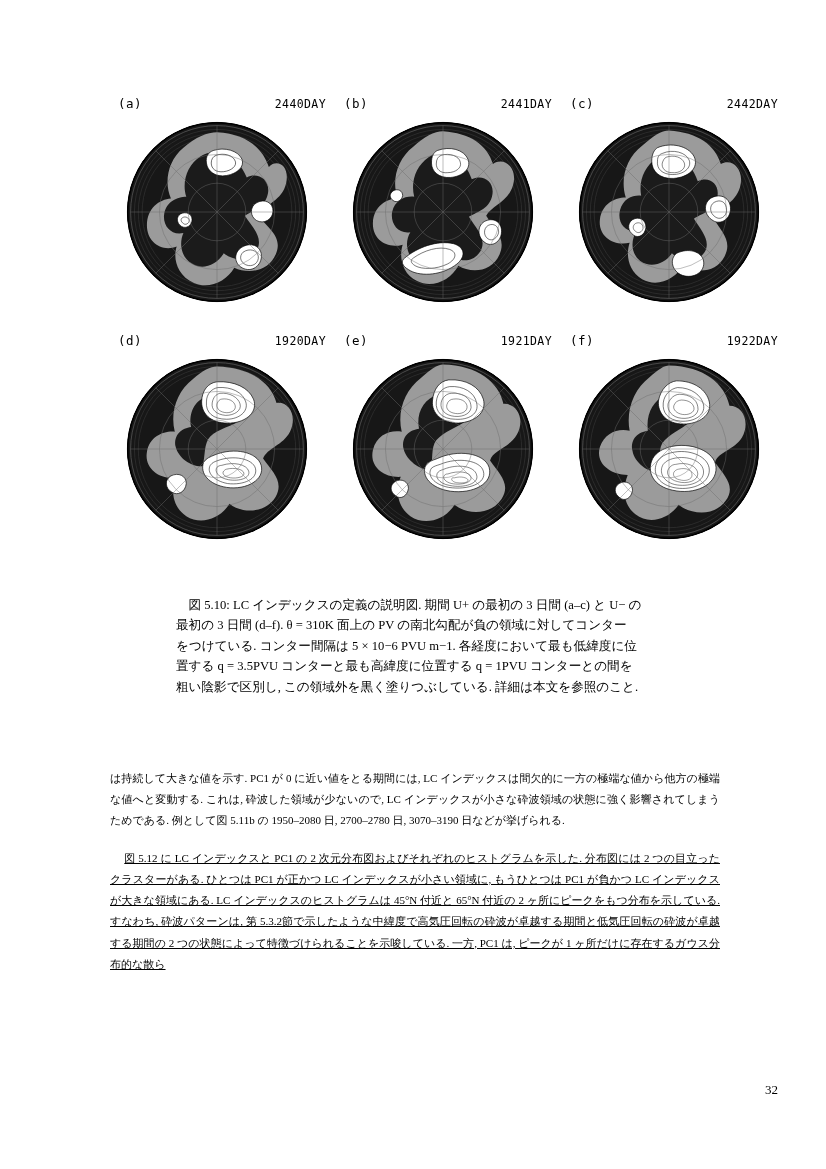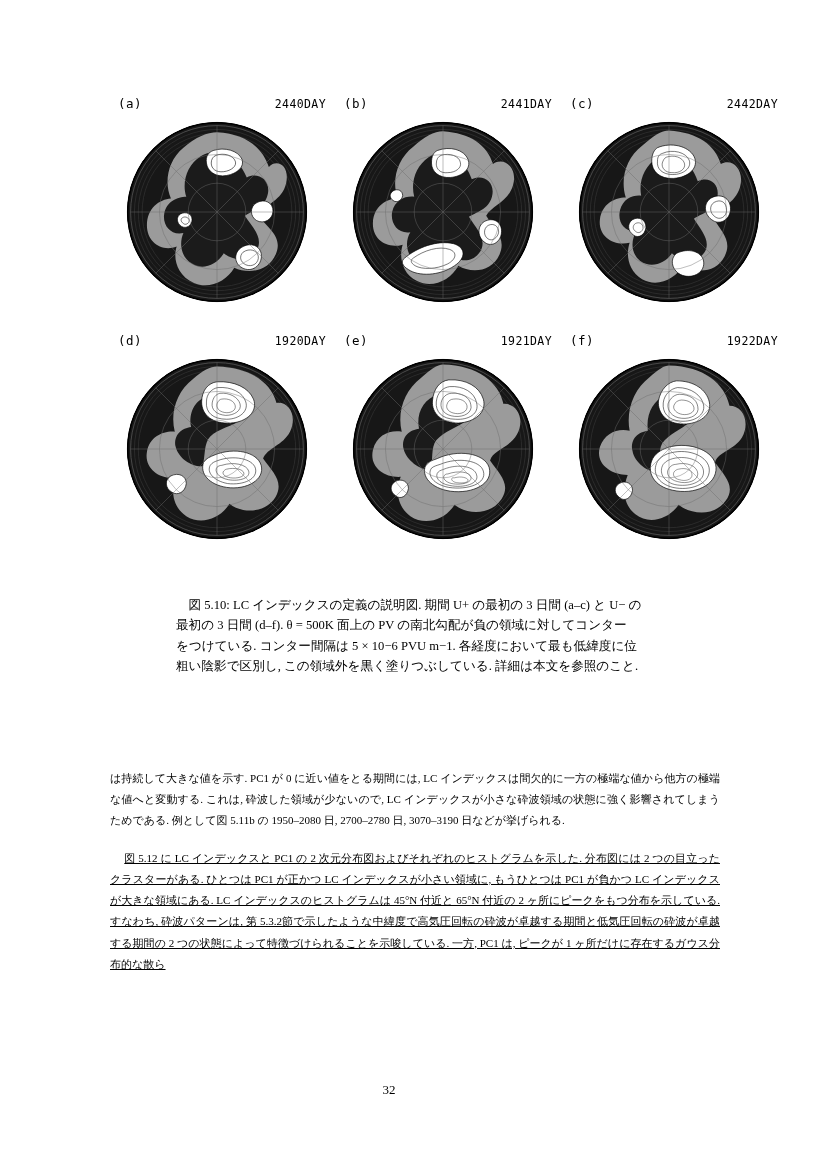--- a/index.html
+++ b/index.html
@@ -100,21 +100,21 @@
   .body-text p.indent {
     text-indent: 1.3em;
     margin-top: 16px;
     text-decoration: underline;
   }
   .pagenum {
     position: absolute;
     left: 0;
     top: 1082px;
     width: 778px;
-    text-align: center;
+    text-align: right;
     font-size: 13px;
   }
 </style>
 </head>
 <body>
 
 <div class="page">
 
   <div class="figure-block">
 
@@ -383,22 +383,23 @@
               <circle cx="100" cy="100" r="93" fill="none" stroke="#000000" stroke-width="1.6"></circle>
             </g>
           </svg>
         </div>
       </div>
     </div>
   </div>
 
   <div class="caption">
     <p class="caption-l1">図 5.10: LC インデックスの定義の説明図. 期間 U+ の最初の 3 日間 (a–c) と U− の</p>
-    <p>最初の 3 日間 (d–f). θ = 500K 面上の PV の南北勾配が負の領域に対してコンター</p>
+    <p>最初の 3 日間 (d–f). θ = 310K 面上の PV の南北勾配が負の領域に対してコンター</p>
     <p>をつけている. コンター間隔は 5 × 10−6 PVU m−1. 各経度において最も低緯度に位</p>
+    <p>置する q = 3.5PVU コンターと最も高緯度に位置する q = 1PVU コンターとの間を</p>
     <p>粗い陰影で区別し, この領域外を黒く塗りつぶしている. 詳細は本文を参照のこと.</p>
   </div>
 
   <div class="body-text">
     <p>は持続して大きな値を示す. PC1 が 0 に近い値をとる期間には, LC インデックスは間欠的に一方の極端な値から他方の極端な値へと変動する. これは, 砕波した領域が少ないので, LC インデックスが小さな砕波領域の状態に強く影響されてしまうためである. 例として図 5.11b の 1950–2080 日, 2700–2780 日, 3070–3190 日などが挙げられる.</p>
     <p class="indent">図 5.12 に LC インデックスと PC1 の 2 次元分布図およびそれぞれのヒストグラムを示した. 分布図には 2 つの目立ったクラスターがある. ひとつは PC1 が正かつ LC インデックスが小さい領域に, もうひとつは PC1 が負かつ LC インデックスが大きな領域にある. LC インデックスのヒストグラムは 45°N 付近と 65°N 付近の 2 ヶ所にピークをもつ分布を示している. すなわち, 砕波パターンは, 第 5.3.2節で示したような中緯度で高気圧回転の砕波が卓越する期間と低気圧回転の砕波が卓越する期間の 2 つの状態によって特徴づけられることを示唆している. 一方, PC1 は, ピークが 1 ヶ所だけに存在するガウス分布的な散ら</p>
   </div>
 
   <div class="pagenum">32</div>
 

